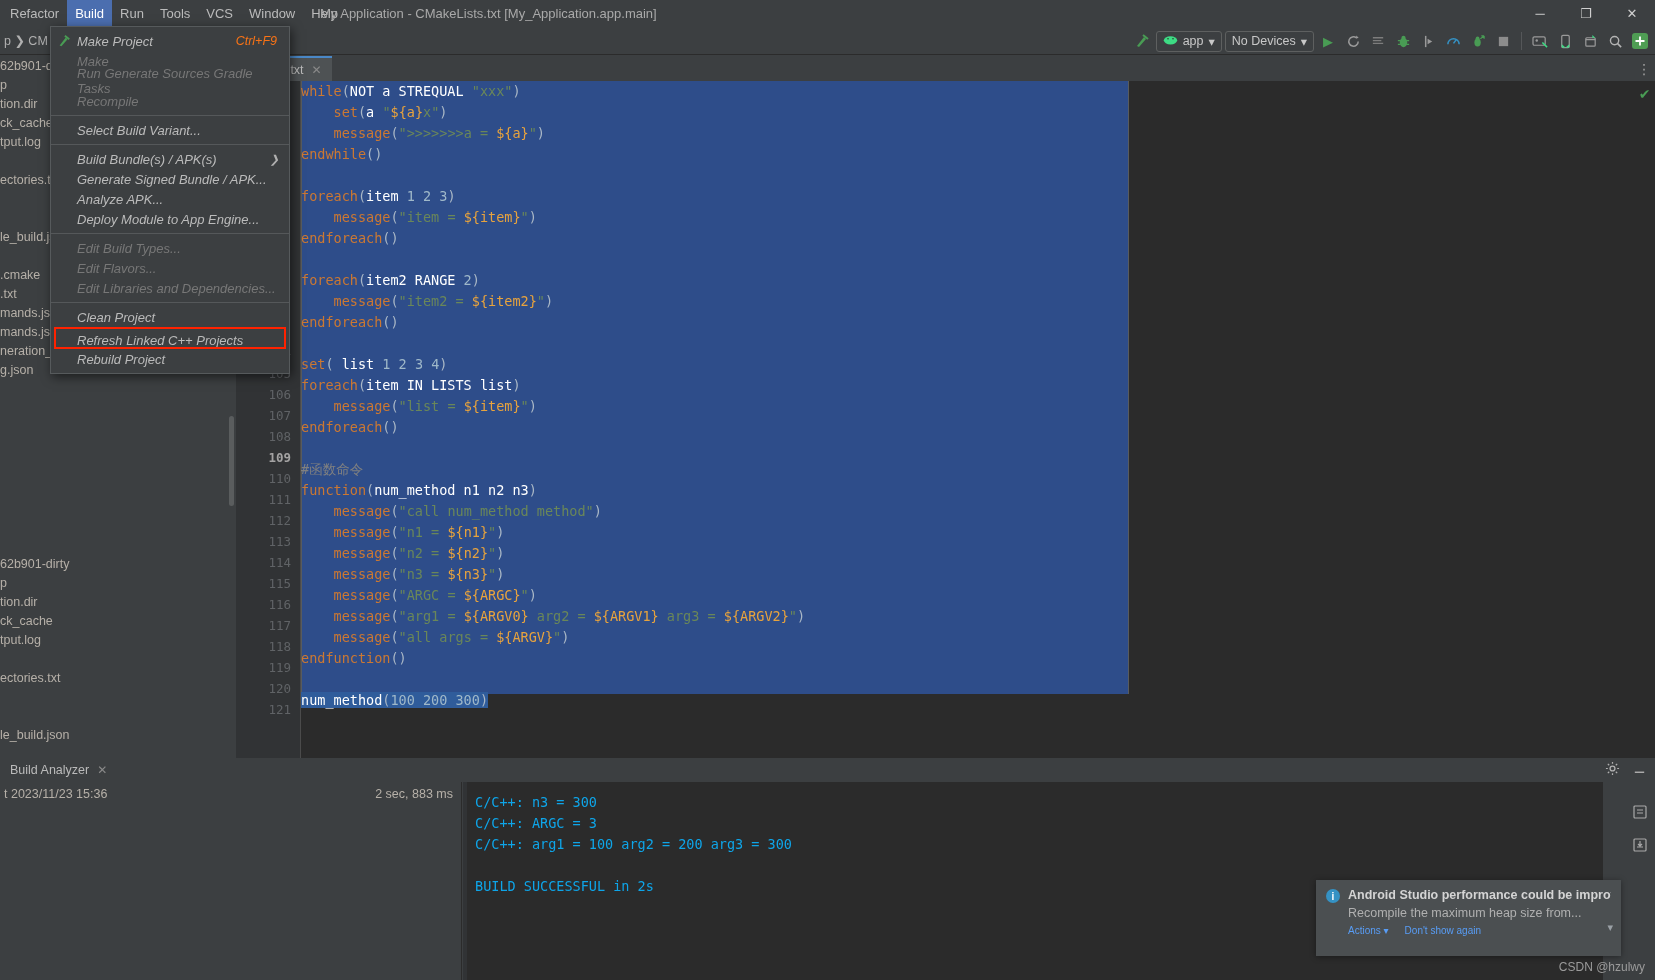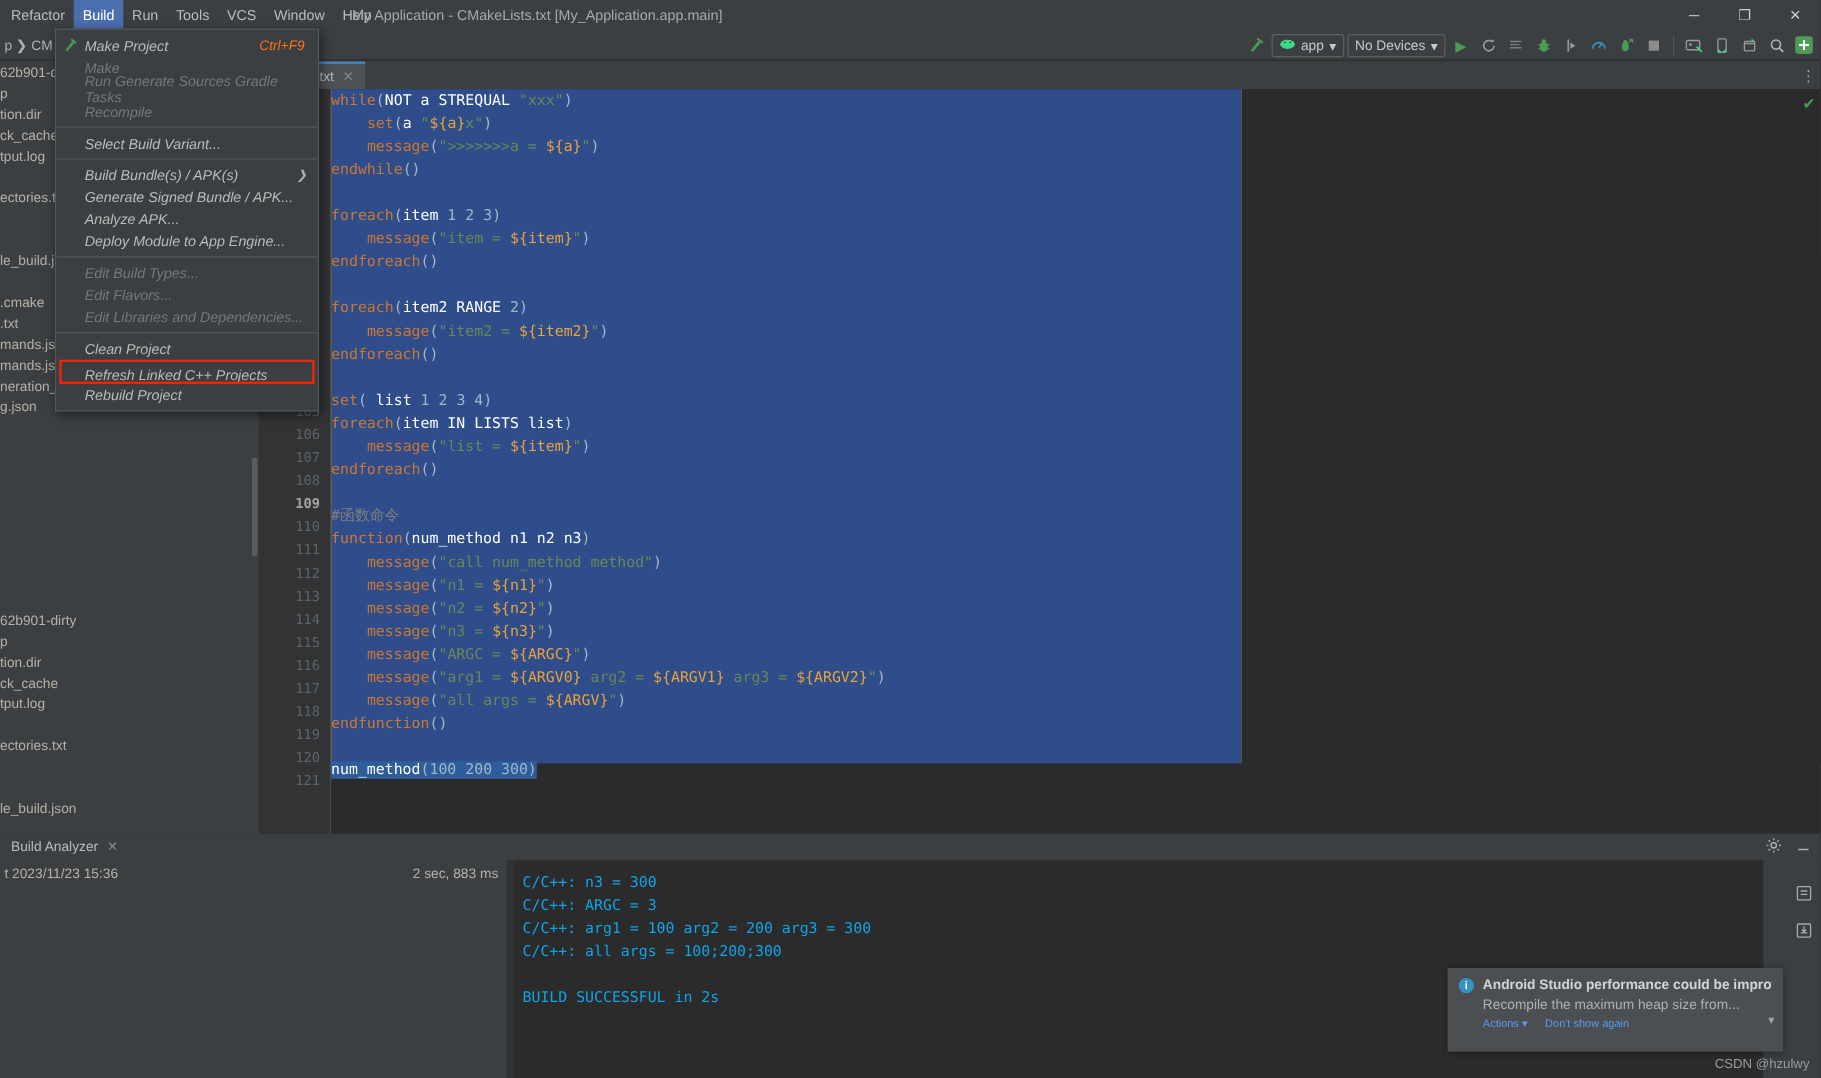--- a/index.html
+++ b/index.html
@@ -550,21 +550,20 @@
         <span>2 sec, 883 ms</span>
       </div>
     </div>
 
     <div class="bp-console">
       <div class="con-gutter"></div>
       <div id="console-lines" style="padding-top:10px;">
           <div class="con-line">C/C++: n3 = 300</div>
           <div class="con-line">C/C++: ARGC = 3</div>
           <div class="con-line">C/C++: arg1 = 100 arg2 = 200 arg3 = 300</div>
-          <div class="con-line">C/C++: all args = 100;200;300</div>
           <div class="con-line"> </div>
           <div class="con-line">BUILD SUCCESSFUL in 2s</div>
         </div>
     </div>
 
     <div class="bp-rightbar">
       <span class="ic">
         <svg width="16" height="16" viewBox="0 0 16 16">
             <rect x="2" y="2" width="12" height="12" rx="1" fill="none" stroke="#a9a9a9" stroke-width="1.2"></rect>
             <path d="M5 6h6M5 9h6" stroke="#a9a9a9" stroke-width="1.2"></path>

